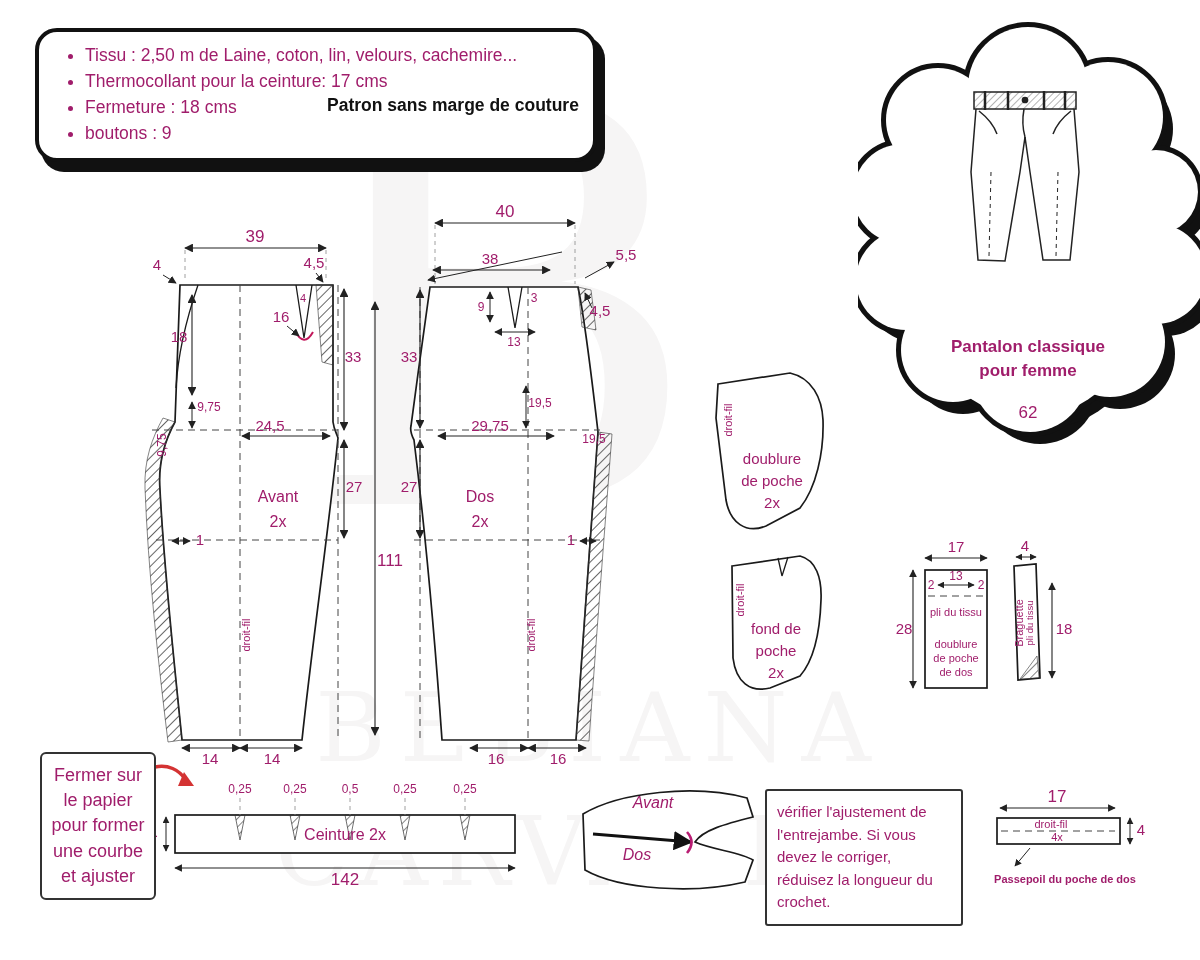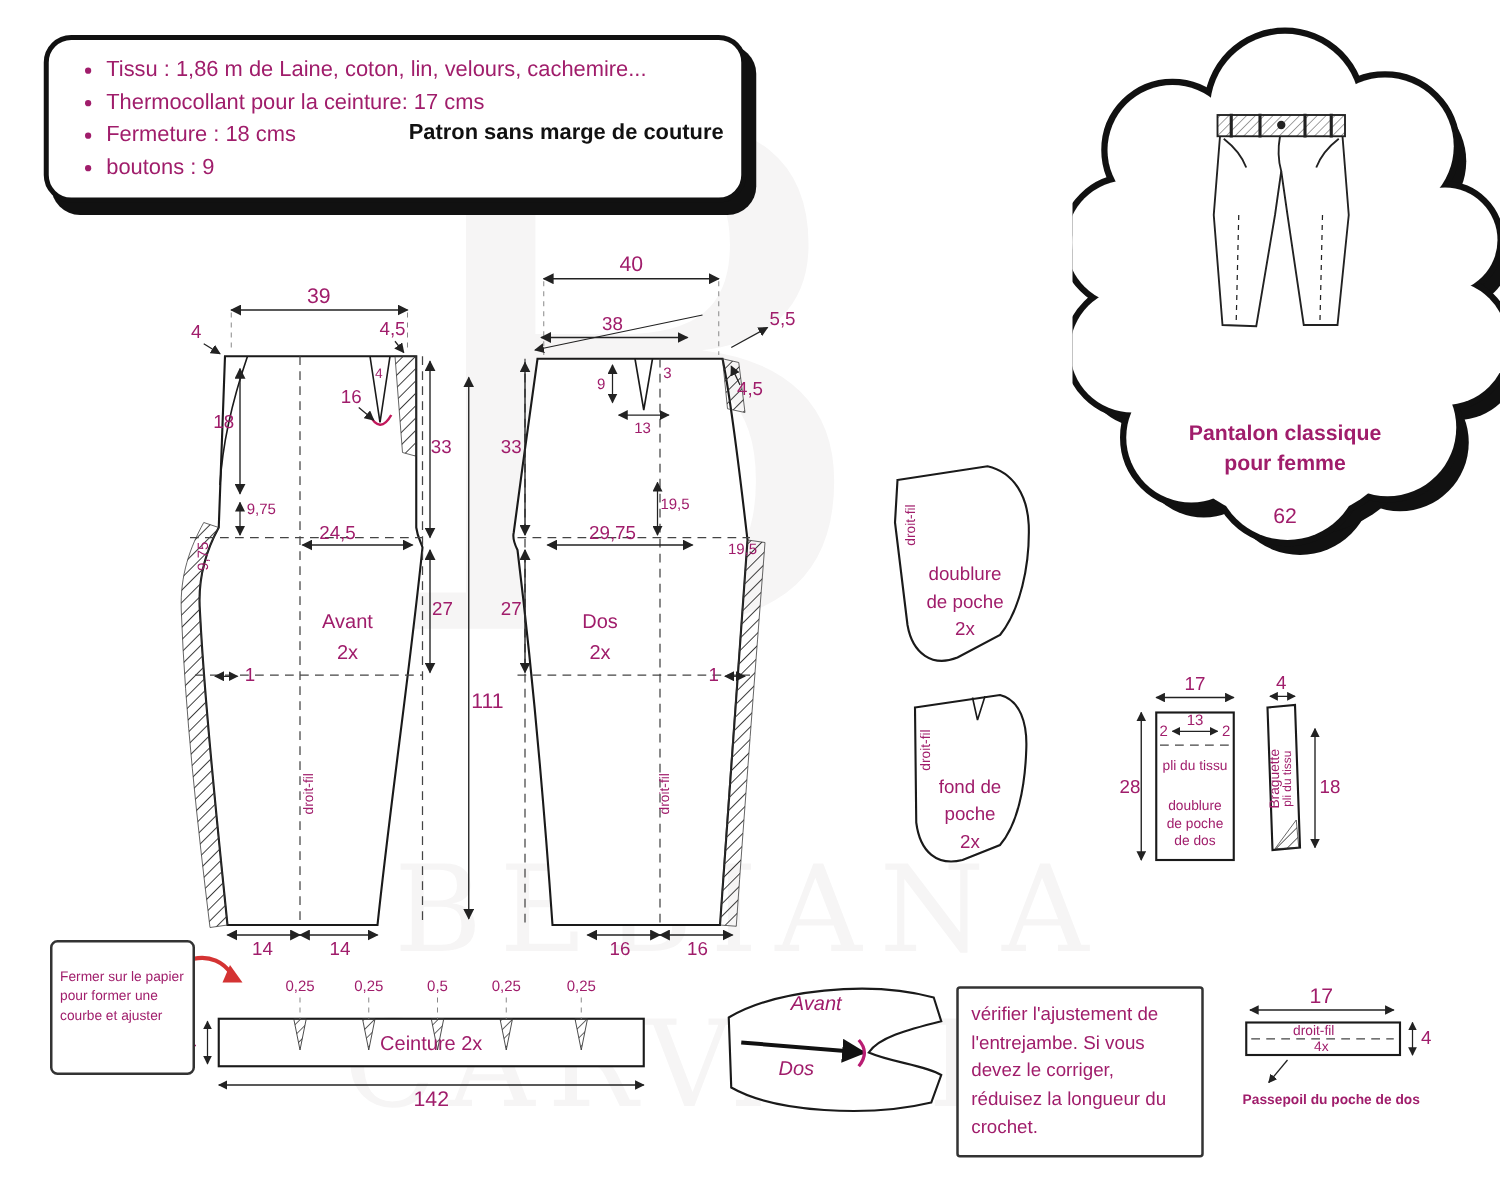--- a/index.html
+++ b/index.html
@@ -16,38 +16,38 @@
   .dim2{stroke:#222;stroke-width:1;fill:none}
   .outline{stroke:#1a1a1a;stroke-width:1.7;fill:#fff}
   .inner{stroke:#1a1a1a;stroke-width:1.3;fill:none}
   .dashed{stroke:#444;stroke-width:1;stroke-dasharray:7 5;fill:none}
   .guide{stroke:#888;stroke-width:.8;stroke-dasharray:4 4;fill:none}
   .materials{left:35px;top:28px;width:562px;height:134px;border:4px solid #111;border-radius:22px;box-shadow:7px 9px 0 1px #111;background:#fff;padding:13px 10px 8px 26px;z-index:3}
   .materials ul{list-style:disc;margin-left:20px}
   .materials li{color:#a01d6b;font-size:17.5px;margin-bottom:5px}
   .materials .note{position:absolute;left:288px;top:62px;width:252px;text-align:left;color:#111;font-weight:bold;font-size:17.5px;line-height:1.3}
   .notebox{border:2px solid #333;border-radius:6px;background:#fff;color:#a01d6b;z-index:3}
-  .fermer{left:40px;top:752px;width:116px;min-height:108px;font-size:11px;line-height:1.4;padding:21px 6px}
+  .fermer{left:40px;top:752px;width:116px;min-height:108px;font-size:18px;text-align:center;line-height:1.4;padding:9px 6px}
   .verify{left:765px;top:789px;width:198px;min-height:106px;font-size:15px;line-height:1.5;padding:10px 10px;border-radius:3px}
   .wm{position:absolute;z-index:0;color:rgba(40,32,22,0.045);font-family:"DejaVu Serif",serif;pointer-events:none}
   .wm-letter{left:290px;top:30px;font-size:560px;line-height:1}
   .wm-1{left:0;top:672px;width:1200px;text-align:center;font-size:96px;letter-spacing:14px}
   .wm-2{left:0;top:796px;width:1200px;text-align:center;font-size:96px;letter-spacing:10px}
   .layer{z-index:2}
 </style>
 </head>
 <body>
 
 <div class="wm wm-letter">B</div>
 <div class="wm wm-1">BEBIANA</div>
 <div class="wm wm-2">CARVALHO</div>
 
 <div class="abs materials">
   <ul>
-    <li>Tissu : 1,86 m de Laine, coton, lin, velours, cachemire...</li>
+    <li>Tissu : 2,50 m de Laine, coton, lin, velours, cachemire...</li>
     <li>Thermocollant pour la ceinture: 17 cms</li>
     <li>Fermeture : 18 cms</li>
     <li>boutons : 9</li>
   </ul>
   <div class="note">Patron sans marge de couture</div>
 </div>
 
 <svg class="abs layer" style="left:858px;top:12px" width="345" height="452" viewBox="0 0 345 452">
   <defs>
     <pattern id="hatchCloud" width="5" height="5" patternTransform="rotate(45)" patternUnits="userSpaceOnUse">

